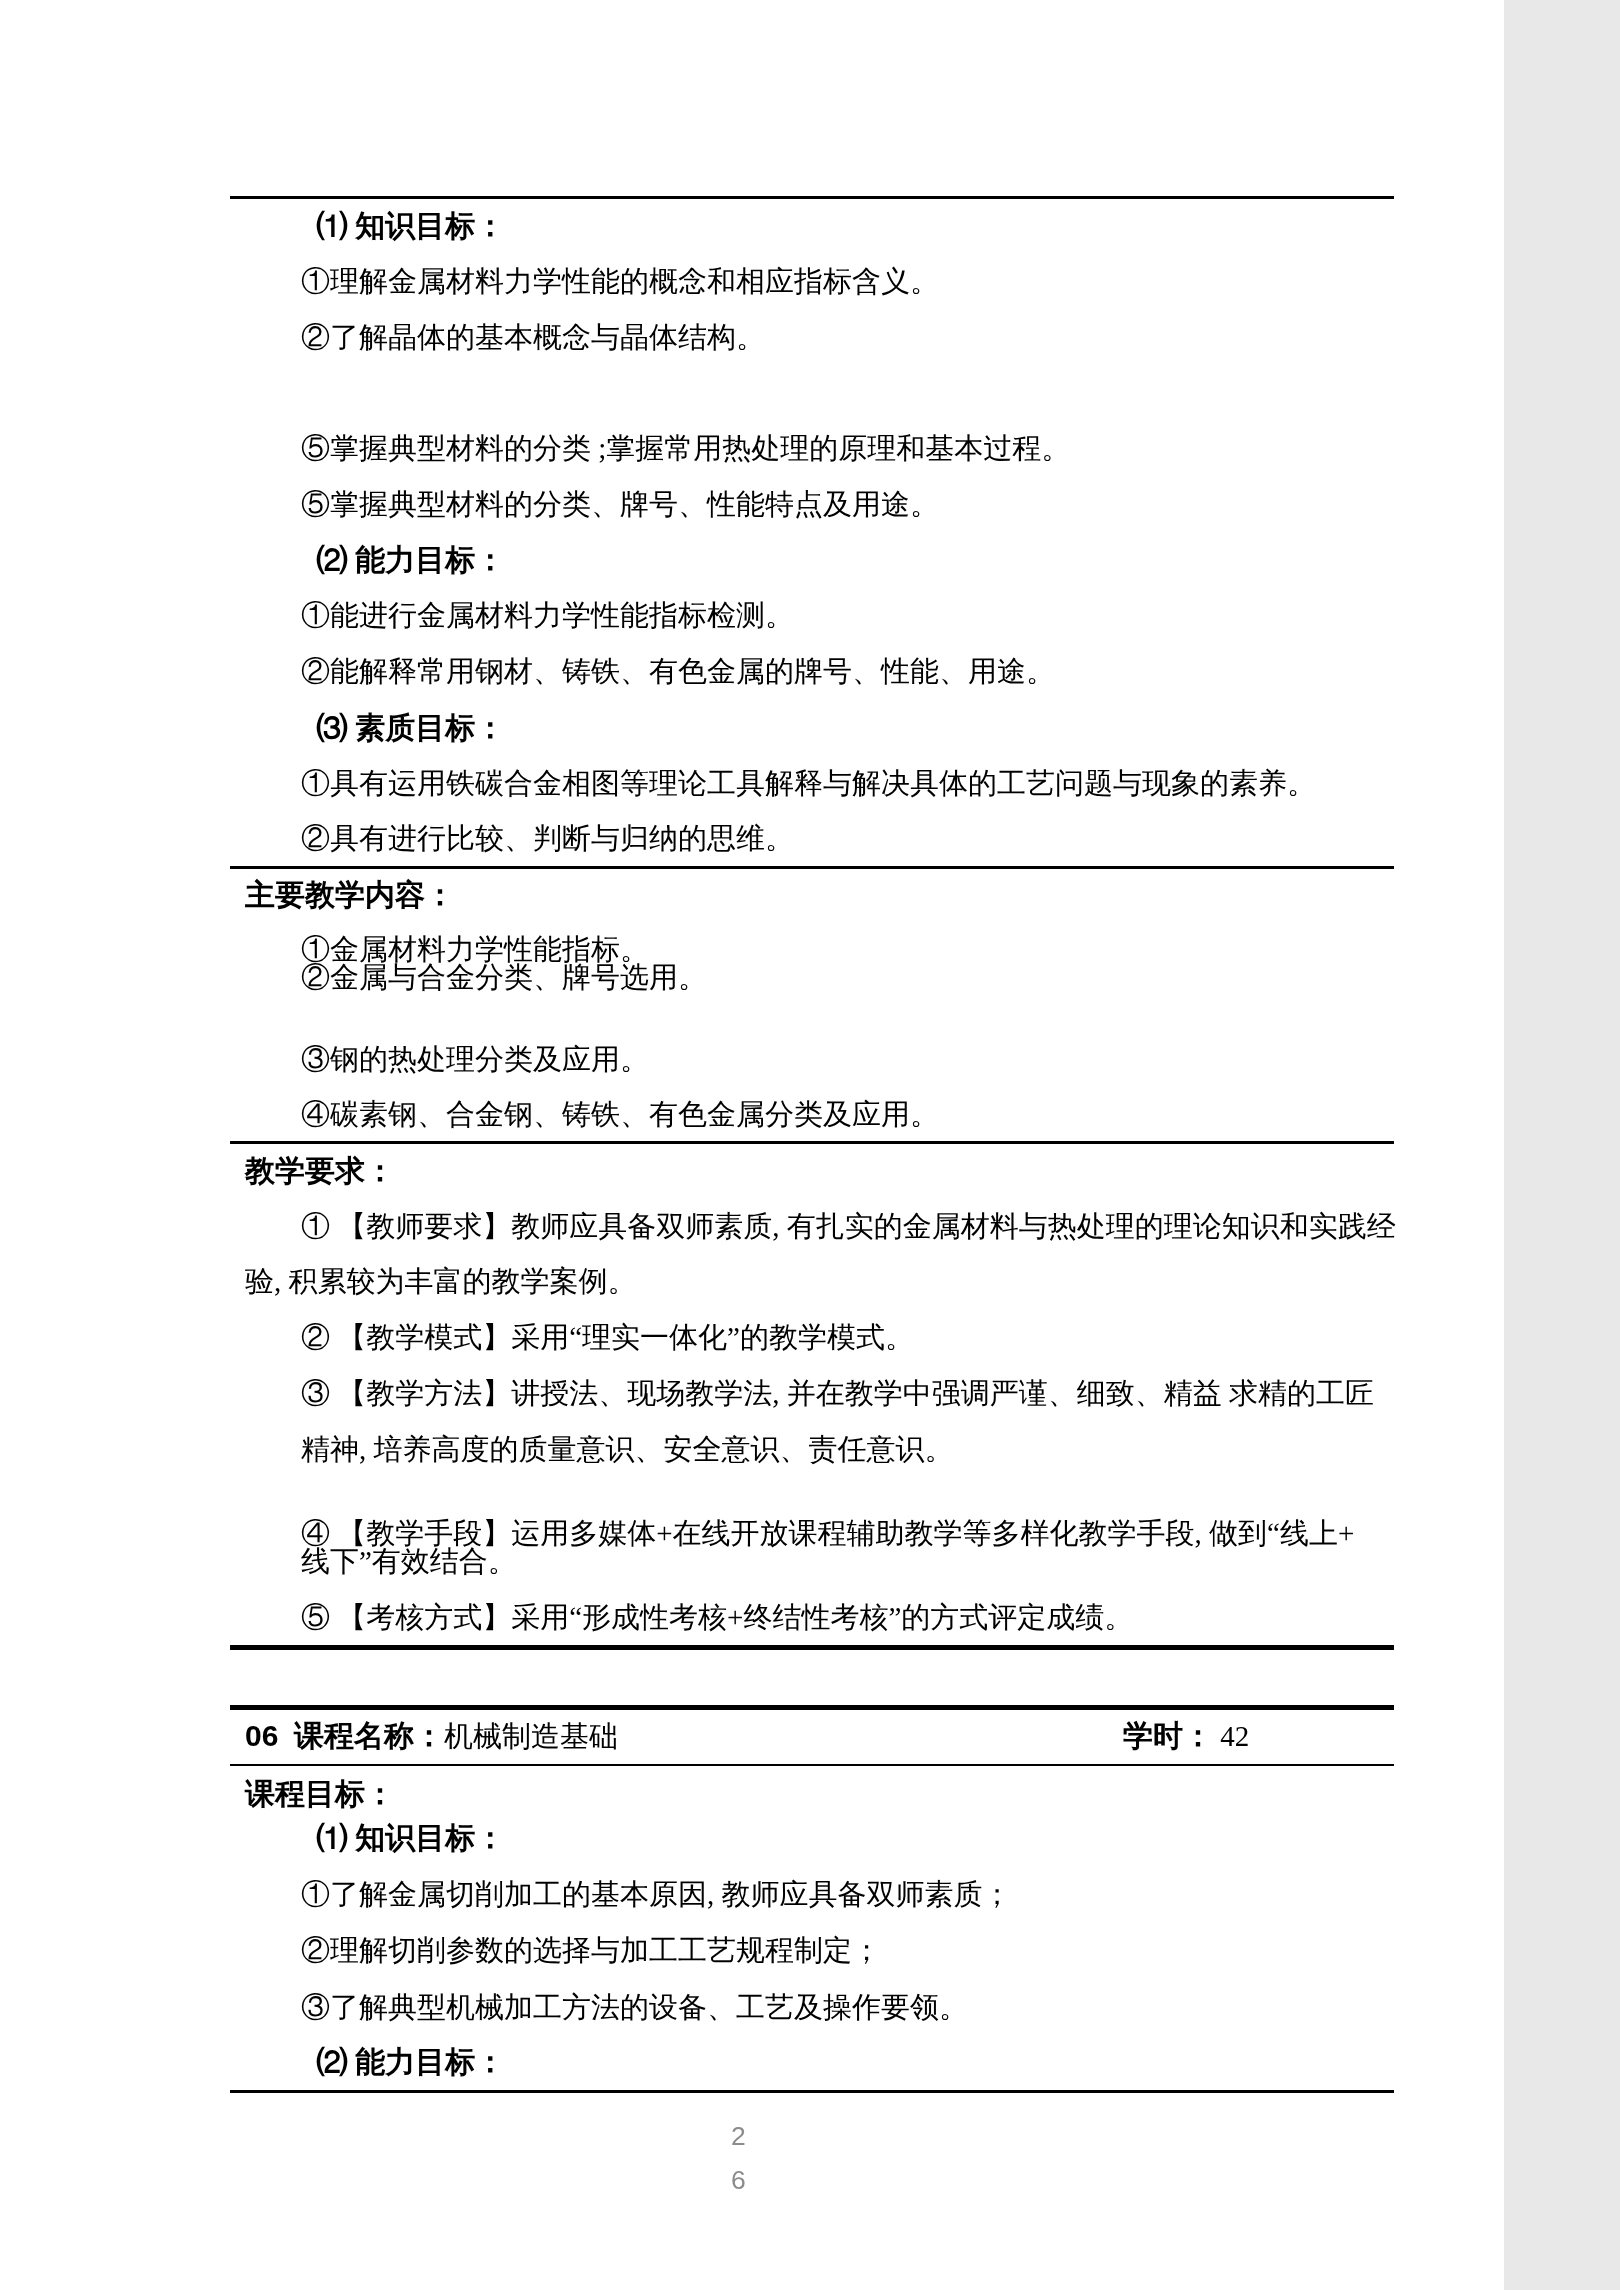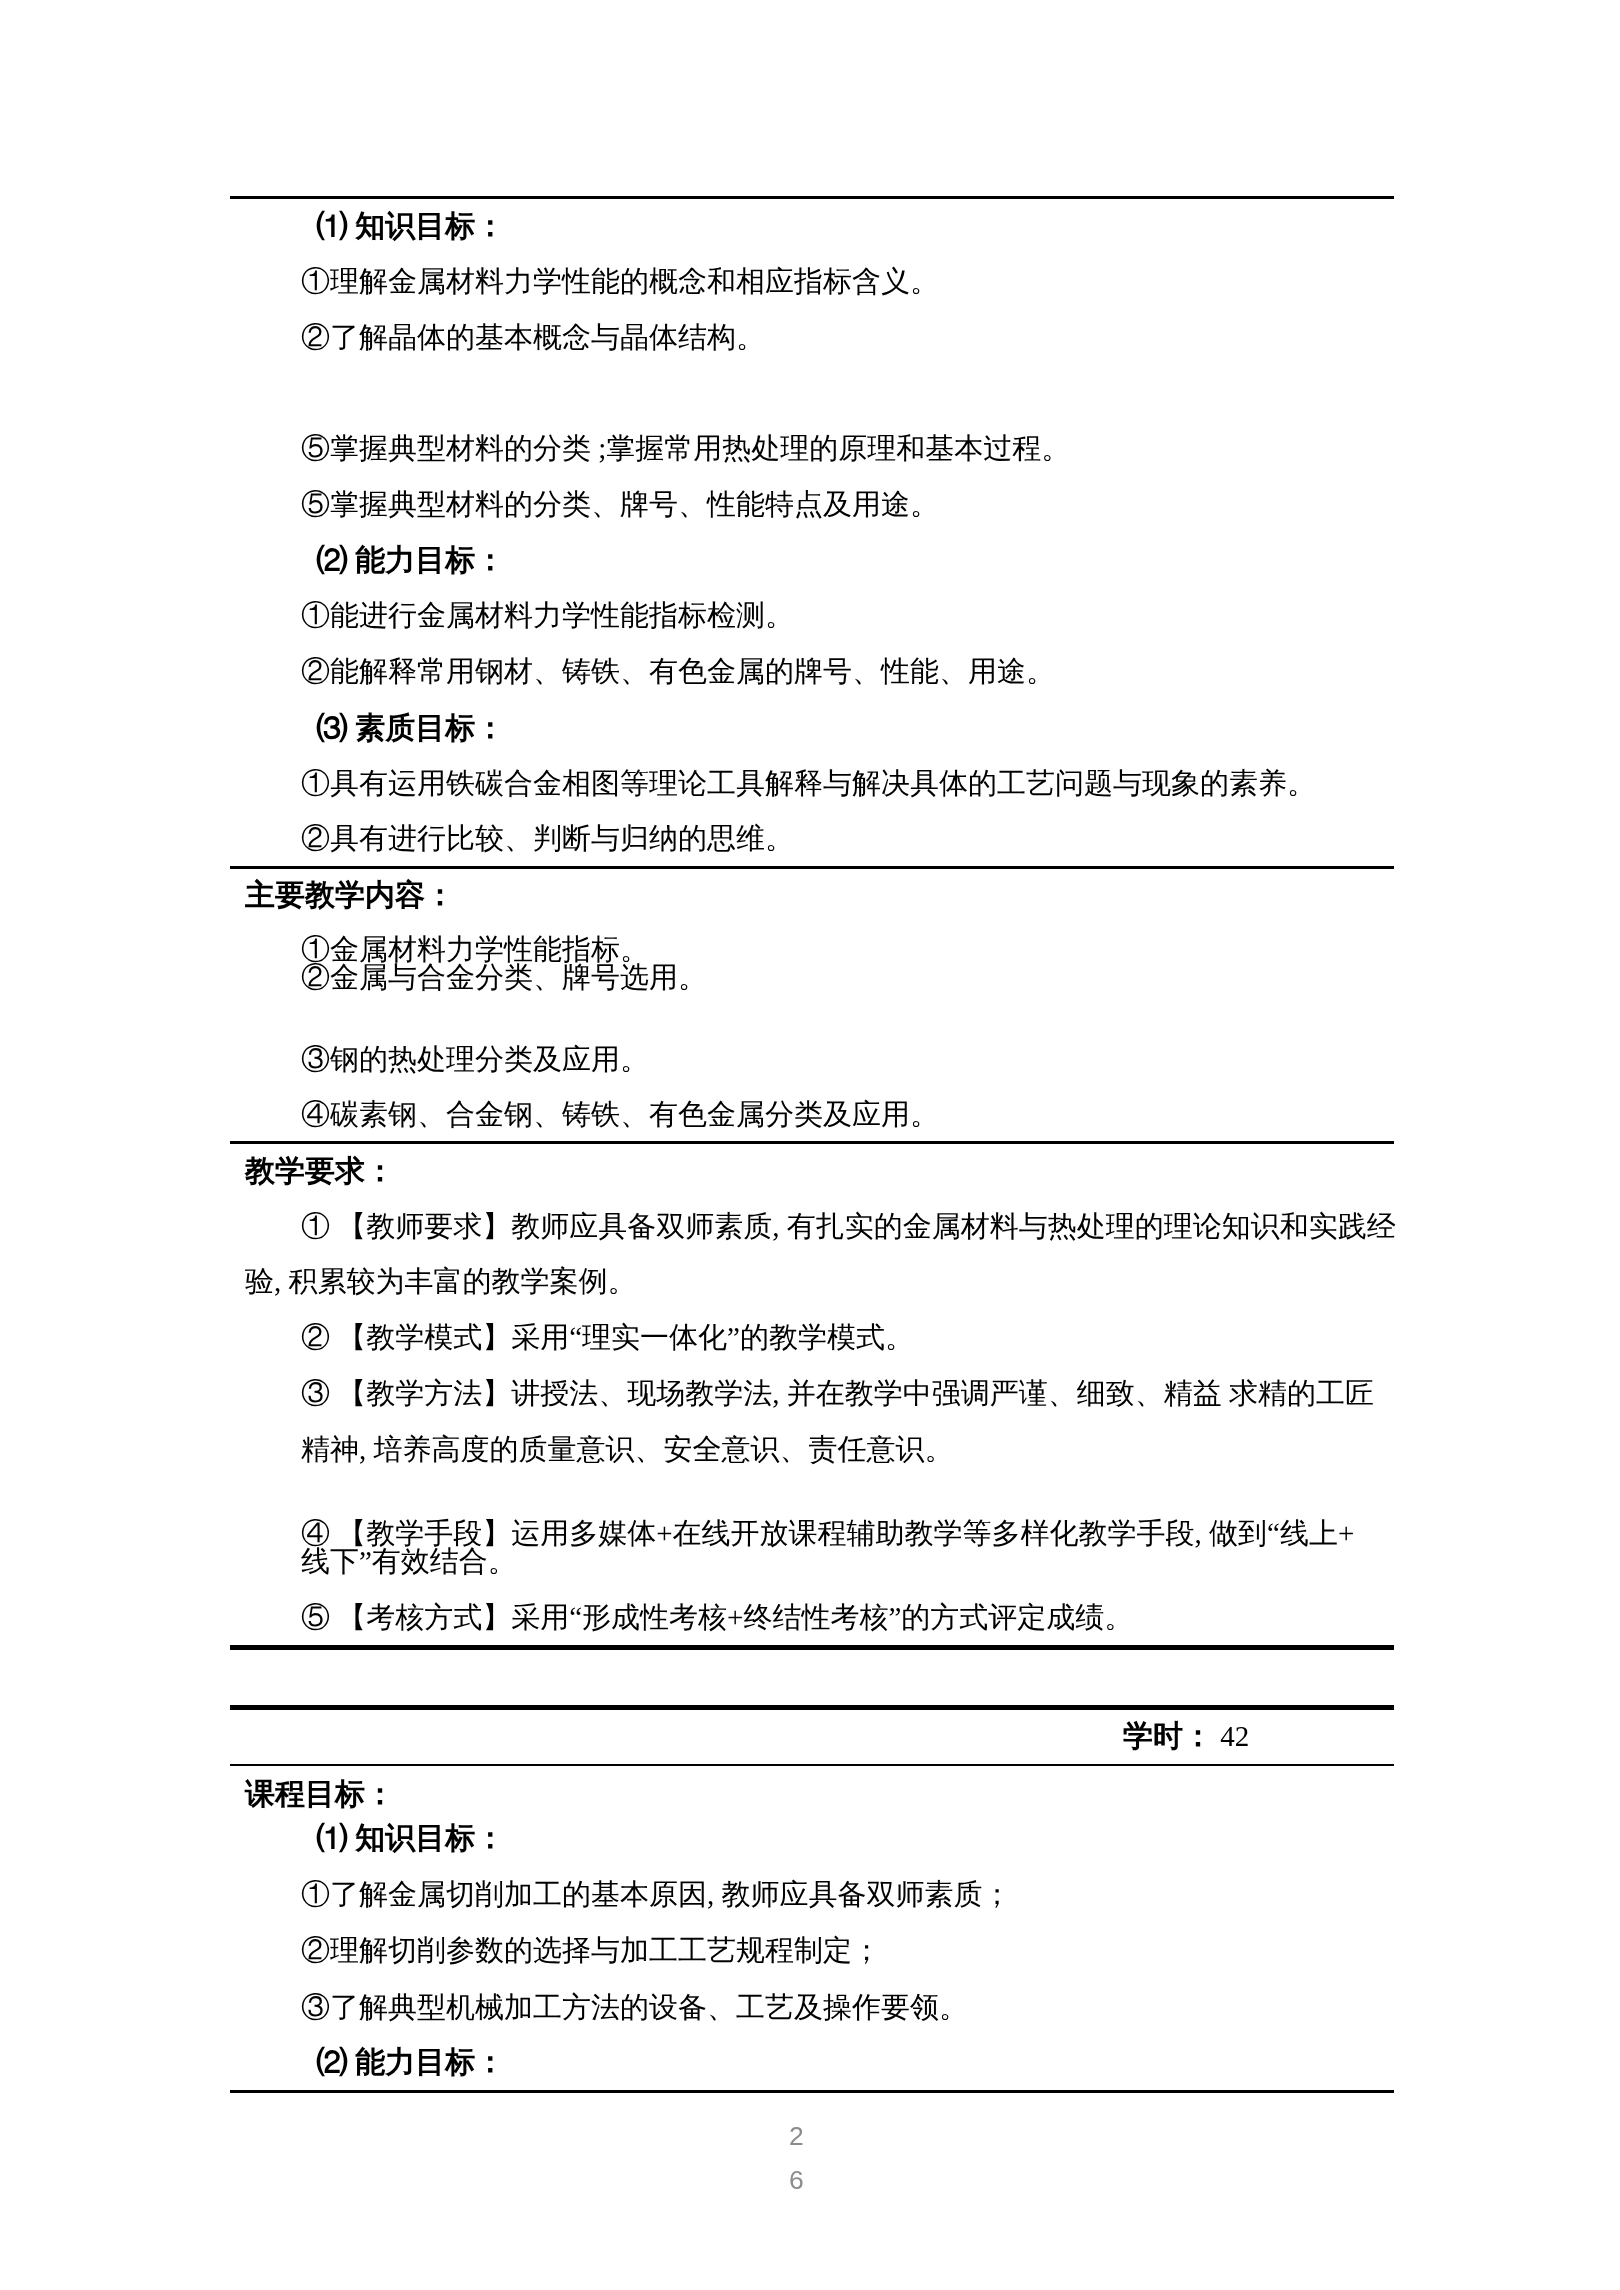--- a/index.html
+++ b/index.html
@@ -1,18 +1,18 @@
 <!DOCTYPE html>
 <html><head>
 <meta charset="utf-8">
 <style>
   html,body{margin:0;padding:0;background:#e8e8e8;}
   .page{
     position:relative;
-    width:1620px;height:2291px;
+    width:1504px;height:2291px;
     background:#ffffff;
     overflow:hidden;
     font-family:"Liberation Serif",serif;
   }
   .hr{position:absolute;left:230px;width:1164px;background:#000;}
   .hr.thin{height:2.9px;}
   .hr.thick{height:4.9px;}
   .hr.hair{height:2px;}
   .line{
     position:absolute;
@@ -79,20 +79,24 @@
   <div class="line flush h" style="top:1149px">教学要求：</div>
   <div class="line ind" style="top:1205px">① 【教师要求】教师应具备双师素质, 有扎实的金属材料与热处理的理论知识和实践经</div>
   <div class="line flush" style="top:1260px">验, 积累较为丰富的教学案例。</div>
   <div class="line ind" style="top:1316px">② 【教学模式】采用“理实一体化”的教学模式。</div>
   <div class="line ind" style="top:1428px">精神, 培养高度的质量意识、安全意识、责任意识。</div>
   <div class="line ind" style="top:1372px">③ 【教学方法】讲授法、现场教学法, 并在教学中强调严谨、细致、精益 求精的工匠</div>
   <div class="line ind" style="top:1512px">④ 【教学手段】运用多媒体+在线开放课程辅助教学等多样化教学手段, 做到“线上+</div>
   <div class="line ind" style="top:1540px">线下”有效结合。</div>
   <div class="line ind" style="top:1596px">⑤ 【考核方式】采用“形成性考核+终结性考核”的方式评定成绩。</div>
 
+  <div class="line flush" style="top:1714px">
+    <span class="mix-bold">06</span><span class="mix-bold">&nbsp;</span>
+    <span class="mix-bold">课程名称：</span><span class="mix-reg">机械制造基础</span>
+  </div>
   <div class="line" style="top:1714px;left:1123px">
     <span class="mix-bold">学时：</span><span class="mix-reg">&nbsp;</span><span class="mix-reg">42</span>
   </div>
 
   <div class="line flush h" style="top:1772px">课程目标：</div>
   <div class="line subind h" style="top:1816px">⑴ 知识目标：</div>
   <div class="line ind" style="top:1873px">①了解金属切削加工的基本原因, 教师应具备双师素质；</div>
   <div class="line ind" style="top:1986px">③了解典型机械加工方法的设备、工艺及操作要领。</div>
   <div class="line ind" style="top:1929px">②理解切削参数的选择与加工工艺规程制定；</div>
   <div class="line subind h" style="top:2040px">⑵ 能力目标：</div>

